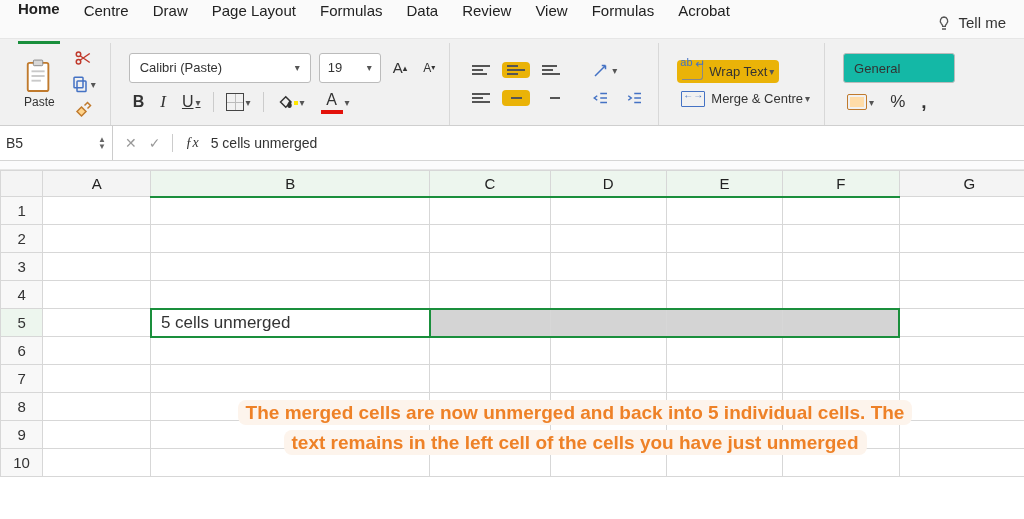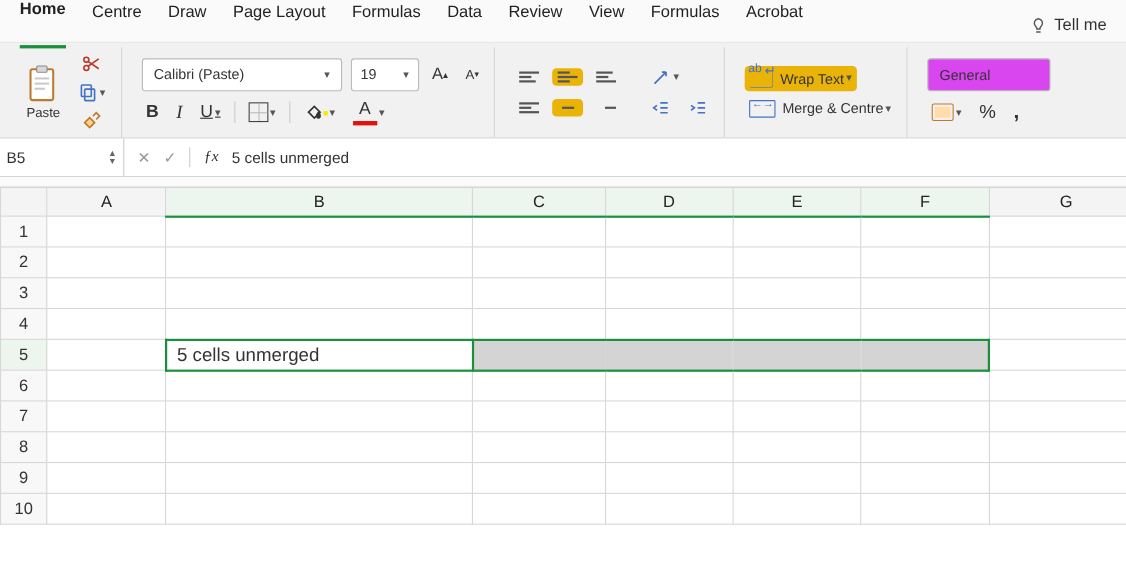--- a/index.html
+++ b/index.html
@@ -67,21 +67,21 @@
   .align-icn { display:flex; flex-direction:column; gap:2px; width:18px; }
   .align-icn i { display:block; height:2px; background:#555; }
   .mc-icn { width:22px; height:14px; border:1.5px solid #4472c4; position:relative; border-radius:1px; }
   .mc-icn::before { content:"←"; position:absolute; left:1px; top:-3px; font-size:10px; color:#4472c4;}
   .mc-icn::after  { content:"→"; position:absolute; right:1px; top:-3px; font-size:10px; color:#4472c4;}
   .wrap-icn { width:20px; height:16px; border:1px solid #888; border-top:none; border-left:none; border-radius:0 0 3px 0; position:relative;}
   .wrap-icn::before { content:"ab"; position:absolute; left:-2px; top:-7px; font-size:11px; color:#4472c4; }
   .wrap-icn::after { content:"↵"; position:absolute; right:-3px; top:-6px; font-size:12px; color:#4472c4; }
   .nfmt { width:18px; height:14px; border:1.5px solid #c07a2d; border-radius:2px; position:relative; }
   .nfmt::after { content:""; position:absolute; inset:2px; background:#ffdca8; }
-  .numsel { background:#d946ef; border:1px solid #bbb; height:24px; padding:2px 10px; min-width:90px; display:flex; align-items:center; justify-content:space-between; border-radius:3px; margin-right:4px;}
+  .numsel { background:#14b8a6; border:1px solid #bbb; height:24px; padding:2px 10px; min-width:90px; display:flex; align-items:center; justify-content:space-between; border-radius:3px; margin-right:4px;}
 </style>
 </head>
 <body>
 <div class="app">
 
 <div class="tabs">
   <span class="tab active">Home</span>
   <span class="tab">Centre</span>
   <span class="tab">Draw</span>
   <span class="tab">Page Layout</span>
@@ -425,14 +425,17 @@
             <td></td>
             <td></td>
             <td></td>
             <td></td>
             <td></td>
           </tr>
   </tbody>
 </table>
 </div>
 
+<div class="anno">
+  <span>The merged cells are now unmerged and back into 5 individual cells. The text remains in the left cell of the cells you have just unmerged</span>
+</div>
 
 </div>
 
 </body></html>

